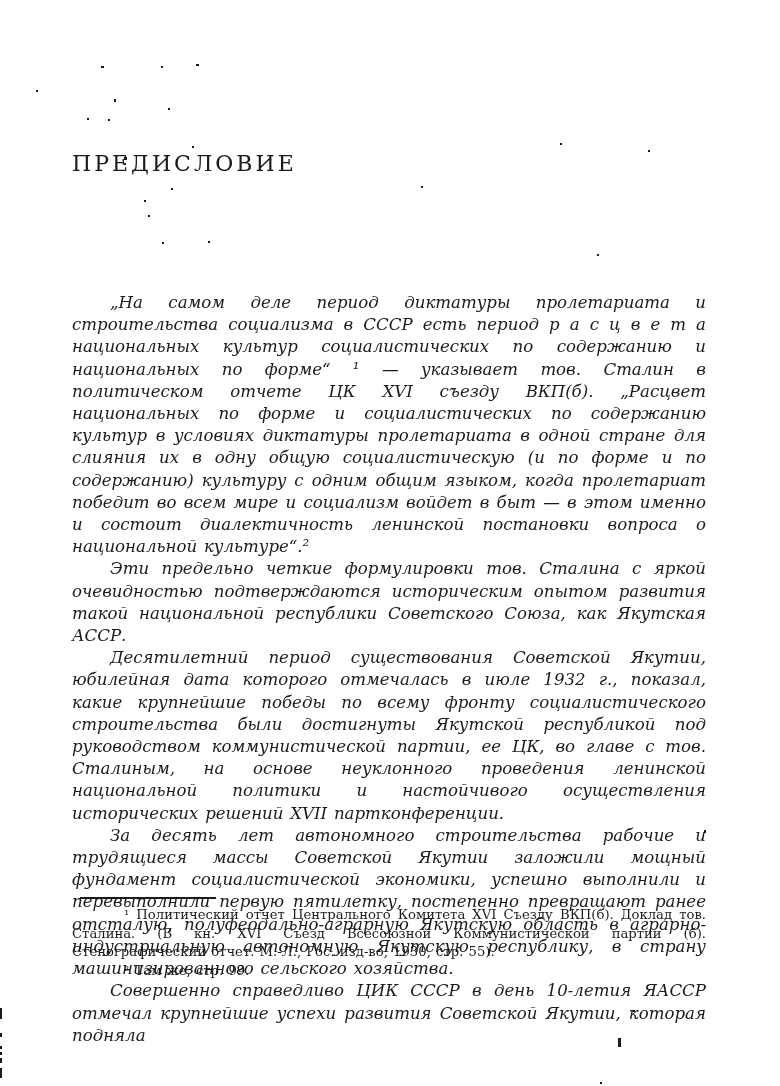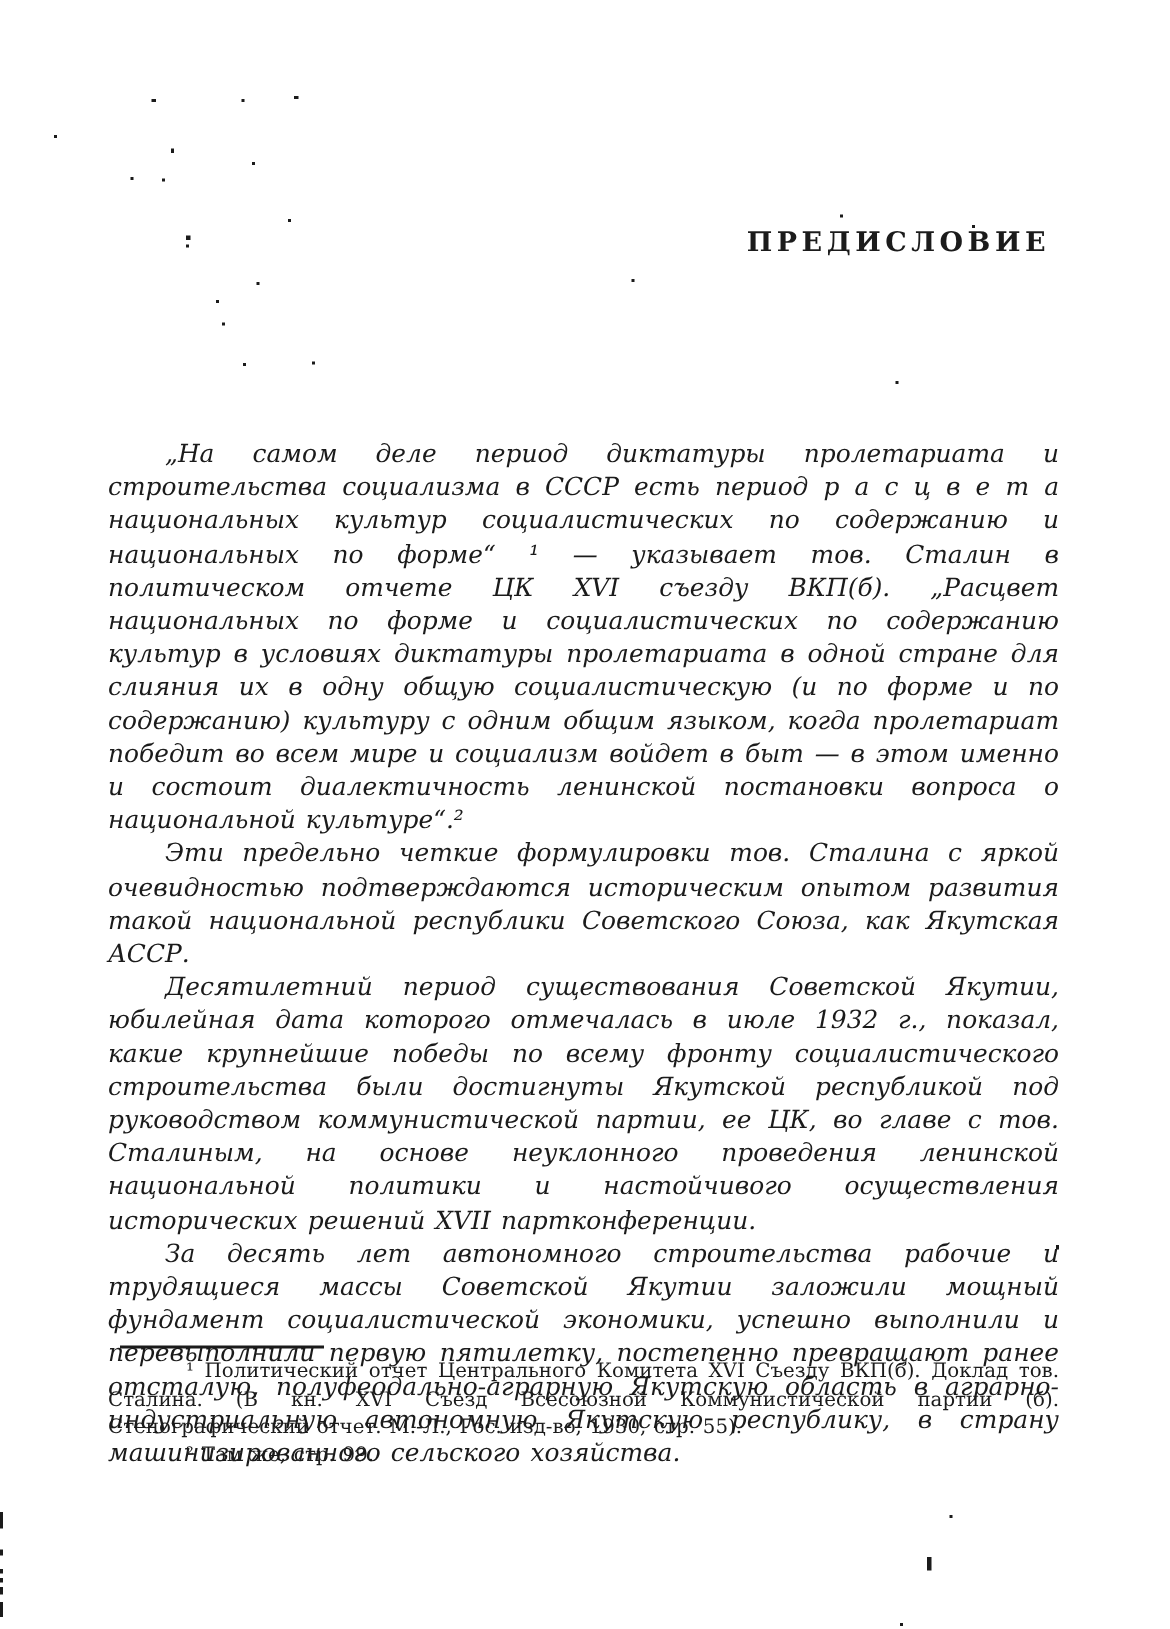--- a/index.html
+++ b/index.html
@@ -17,23 +17,23 @@
     font-family: "DejaVu Serif", "Liberation Serif", serif;
     color: #1b1b1b;
     margin: 0 auto;
   }
   .title {
     position: absolute;
     top: 151px;
     left: 72px;
     width: 628px;
     margin: 0;
-    text-align: right;
-    font-size: 18px;
-    font-weight: bold;
+    text-align: left;
+    font-size: 22px;
+    font-weight: normal;
     letter-spacing: 3px;
     white-space: nowrap;
   }
   .epigraph {
     position: absolute;
     top: 196px;
     left: 393px;
     width: 307px;
     font-size: 13.5px;
     line-height: 19.3px;
@@ -97,20 +97,21 @@
 <div class="page">
 
   <h1 class="title">ПРЕДИСЛОВИЕ</h1>
 
 
   <div class="body-text">
     <p>„На самом деле период диктатуры пролетариата и строительства социализма в СССР есть период р а с ц в е т а национальных культур социалистических по содержанию и национальных по форме“ ¹ — указывает тов. Сталин в политическом отчете ЦК XVI съезду ВКП(б). „Расцвет национальных по форме и социалистических по содержанию культур в условиях диктатуры пролетариата в одной стране для слияния их в одну общую социалистическую (и по форме и по содержанию) культуру с одним общим языком, когда пролетариат победит во всем мире и социализм войдет в быт — в этом именно и состоит диалектичность ленинской постановки вопроса о национальной культуре“.²</p>
     <p>Эти предельно четкие формулировки тов. Сталина с яркой очевидностью подтверждаются историческим опытом развития такой национальной республики Советского Союза, как Якутская АССР.</p>
     <p>Десятилетний период существования Советской Якутии, юбилейная дата которого отмечалась в июле 1932 г., показал, какие крупнейшие победы по всему фронту социалистического строительства были достигнуты Якутской республикой под руководством коммунистической партии, ее ЦК, во главе с тов. Сталиным, на основе неуклонного проведения ленинской национальной политики и настойчивого осуществления исторических решений XVII партконференции.</p>
     <p>За десять лет автономного строительства рабочие и трудящиеся массы Советской Якутии заложили мощный фундамент социалистической экономики, успешно выполнили и перевыполнили первую пятилетку, постепенно превращают ранее отсталую, полуфеодально-аграрную Якутскую область в аграрно-индустриальную автономную Якутскую республику, в страну машинизированного сельского хозяйства.</p>
+    <p>Совершенно справедливо ЦИК СССР в день 10-летия ЯАССР отмечал крупнейшие успехи развития Советской Якутии, которая подняла</p>
   </div>
 
   <div class="footnote-rule"></div>
 
   <div class="footnotes">
     <p>¹ Политический отчет Центрального Комитета XVI Съезду ВКП(б). Доклад тов. Сталина. (В кн. XVI Съезд Всесоюзной Коммунистической партии (б). Стенографический отчет. М.-Л., Гос. изд-во, 1930, стр. 55).</p>
     <p>² Там же, стр. 99.</p>
   </div>
 
   <div class="speck" style="left:36px;top:90px;width:2px;height:2px;"></div>

